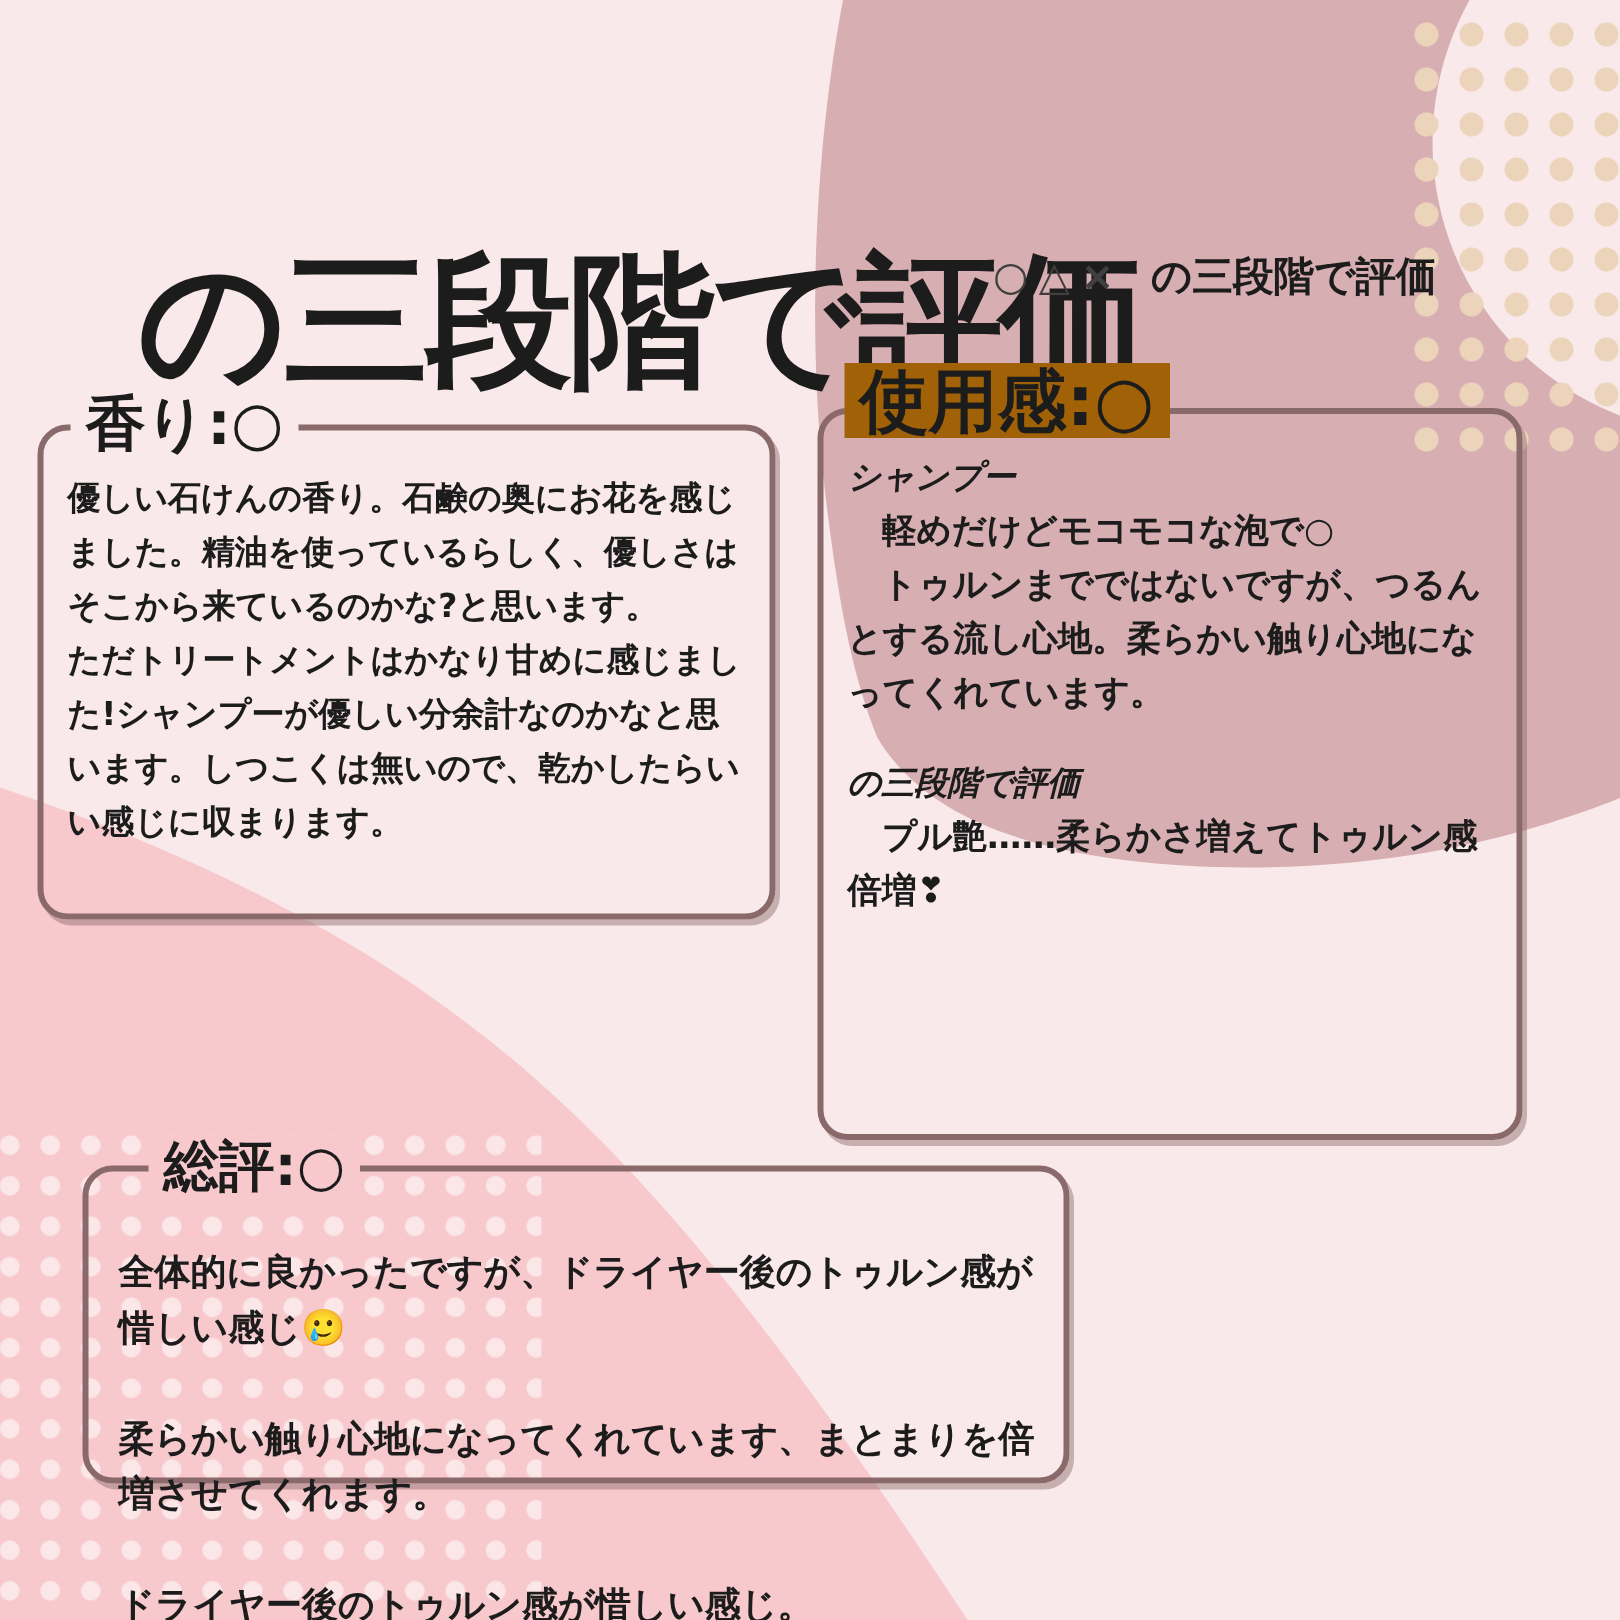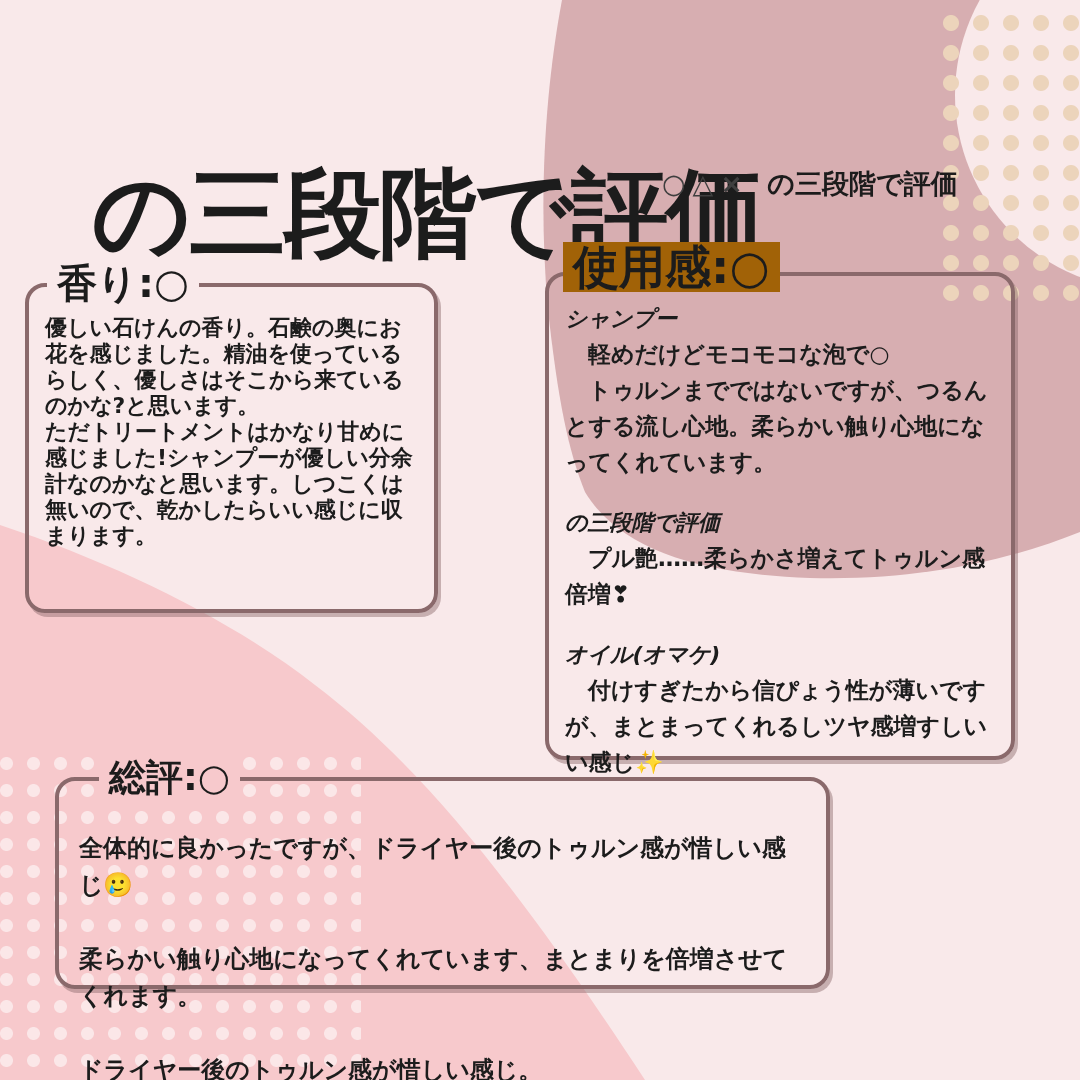--- a/index.html
+++ b/index.html
@@ -28,30 +28,30 @@
   .subtitle{position:absolute;left:662px;top:166px;z-index:2;font-size:27px;white-space:nowrap;}
   .subtitle .syms{color:#3f3f3f;letter-spacing:7px;font-weight:900;}
   .subtitle .note{margin-left:8px;}
   .box{
     position:absolute;z-index:2;border:4px solid #8a696b;border-radius:20px;
     box-shadow:3px 4px 0 rgba(138,105,107,0.45);background:transparent;box-sizing:border-box;
   }
   .box-header{
     position:absolute;z-index:3;font-weight:900;line-height:1;padding:2px 10px;white-space:nowrap;
   }
-  .scent-box{left:25px;top:283px;width:413px;height:330px;padding:28px 16px 0 16px;}
+  .scent-box{left:25px;top:283px;width:492px;height:330px;padding:28px 16px 0 16px;}
   .scent-box .box-header{left:18px;top:-26px;font-size:40px;background:#f9e9ea;}
-  .scent-box .para{font-size:22px;line-height:26px;}
+  .scent-box .para{font-size:22px;line-height:36px;}
   .scent-box .para + .para{margin-top:16px;}
   .usage-box{left:545px;top:272px;width:470px;height:488px;padding:26px 14px 0 16px;}
   .usage-box .box-header{left:14px;top:-34px;font-size:46px;background:#a16207;}
   .usage-box .sec{margin-bottom:26px;}
   .usage-box .sec-label{font-size:22px;line-height:34px;font-style:italic;}
   .usage-box .sec-line{font-size:23px;line-height:36px;}
-  .overall-box{left:55px;top:777px;width:775px;height:212px;padding:12px 18px 0 20px;}
+  .overall-box{left:55px;top:777px;width:658px;height:212px;padding:12px 18px 0 20px;}
   .overall-box .box-header{left:40px;top:-24px;font-size:37px;background:#f7c9cc;}
   .overall-box .line{font-size:24px;line-height:37px;margin-top:37px;}
 </style>
 </head>
 <body>
 
 <div class="canvas">
 
   <svg class="bg-svg" width="1080" height="1080" viewBox="0 0 1080 1080" aria-hidden="true">
     <path d="M562,0 C545,90 538,200 548,310 C558,400 568,450 585,492
@@ -79,24 +79,20 @@
     <span class="box-header">使用感:○</span>
     <div class="sec">
       <div class="sec-label">シャンプー</div>
       <div class="sec-line">　軽めだけどモコモコな泡で○</div>
       <div class="sec-line">　トゥルンまでではないですが、つるんとする流し心地。柔らかい触り心地になってくれています。</div>
     </div>
     <div class="sec">
       <div class="sec-label">の三段階で評価</div>
       <div class="sec-line">　プル艶……柔らかさ増えてトゥルン感倍増❣</div>
     </div>
-    <div class="sec">
-      <div class="sec-label">オイル(オマケ)</div>
-      <div class="sec-line">　付けすぎたから信ぴょう性が薄いですが、まとまってくれるしツヤ感増すしいい感じ✨</div>
-    </div>
   </section>
 
   <section class="box overall-box">
     <span class="box-header">総評:○</span>
     <div class="line">全体的に良かったですが、ドライヤー後のトゥルン感が惜しい感じ🥲</div>
     <div class="line">柔らかい触り心地になってくれています、まとまりを倍増させてくれます。</div>
     <div class="line">ドライヤー後のトゥルン感が惜しい感じ。</div>
   </section>
 
 </div>

